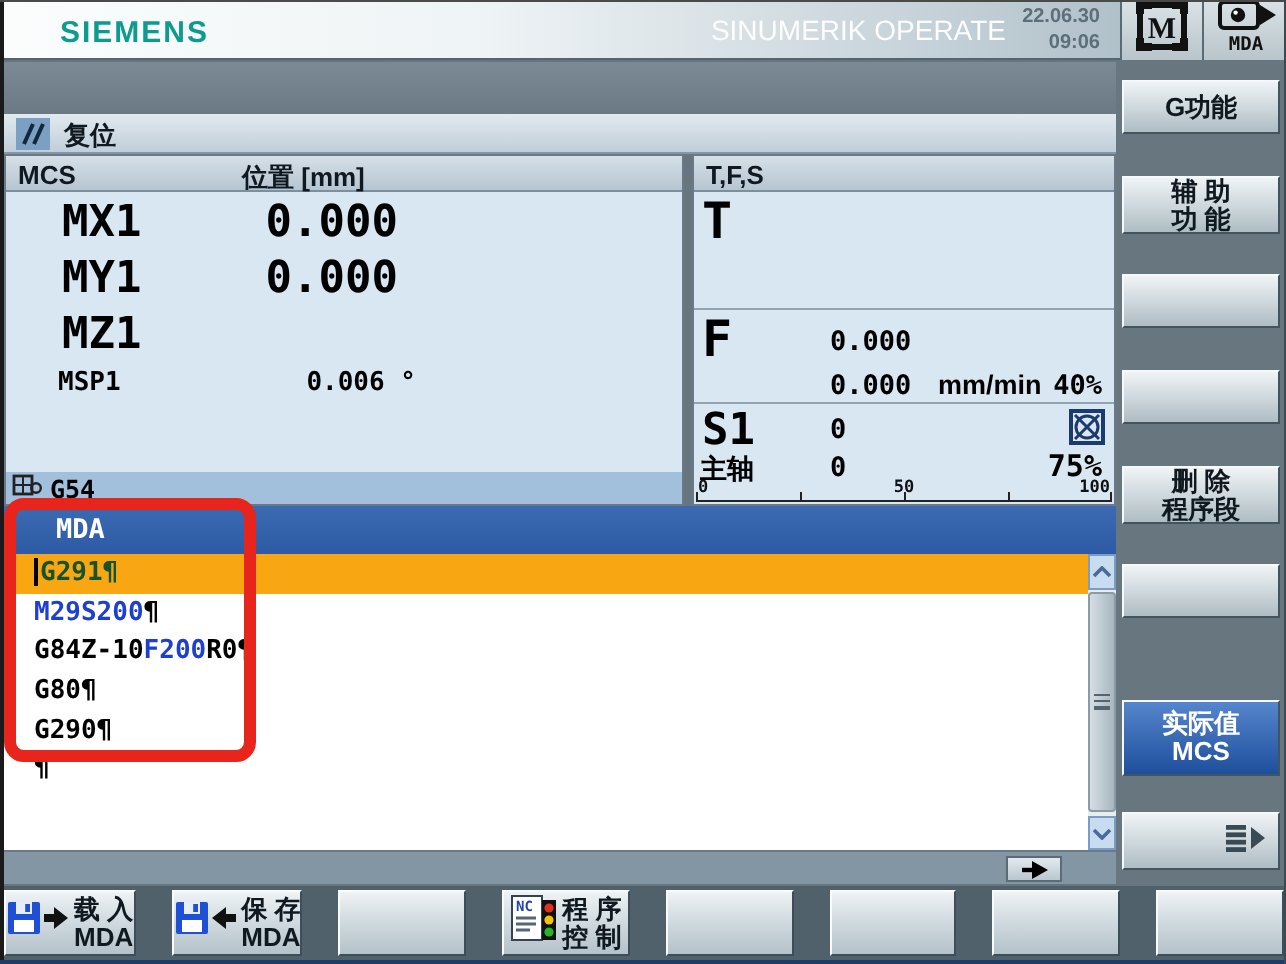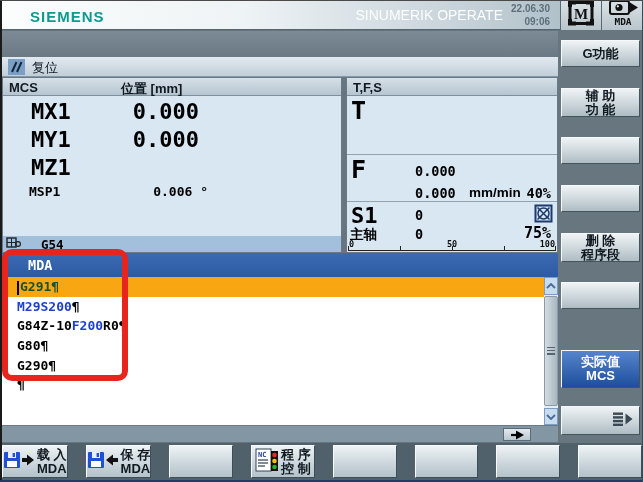--- a/index.html
+++ b/index.html
@@ -21,38 +21,38 @@
   .hdr-cell.c1 { left:560px; width:41px; }
   .hdr-cell.c2 { left:601px; width:42px; }
 
   
   .alarm-strip { position:absolute; left:2px; top:31px; width:556px; height:26px; background:linear-gradient(180deg,#7b8a94,#6a7983); }
 
   
   .status-bar { position:absolute; left:2px; top:57px; width:556px; height:20px;
     background:linear-gradient(180deg,#e2eaf0,#c0ced9); border-bottom:1px solid #8696a2; }
   .status-icon { position:absolute; left:6px; top:2px; }
-  .status-text { position:absolute; left:30px; top:2px; font-size:13px; font-weight:normal; color:#101820; }
+  .status-text { position:absolute; left:30px; top:2px; font-size:13px; font-weight:bold; color:#101820; }
 
   
   .panel { position:absolute; background:#d9e7f2; border:1px solid #69798a; }
   .pos-panel { left:2px; top:77px; width:340px; height:176px; }
   .tfs-panel { left:346px; top:77px; width:212px; height:176px; }
   .panel-hdr { position:absolute; left:0; top:0; right:0; height:18px;
     background:linear-gradient(180deg,#d6e0e7,#b5c5d1); border-bottom:1px solid #7e8f9c; }
   .panel-hdr span { font-size:13px; font-weight:bold; color:#101820; }
 
   .axis-row { position:absolute; left:0; width:100%; height:28px; }
   .axis-name { position:absolute; left:28px; top:0; font-size:22px; font-weight:bold; font-family:"DejaVu Sans Mono",monospace; color:#000; }
   .axis-val { position:absolute; right:142px; top:0; font-size:22px; font-weight:bold; font-family:"DejaVu Sans Mono",monospace; color:#000; }
   .msp-row { position:absolute; left:0; top:106px; width:100%; height:18px; }
   .msp-name { position:absolute; left:26px; font-size:13px; font-weight:bold; font-family:"DejaVu Sans Mono",monospace; }
   .msp-val { position:absolute; right:133px; font-size:13px; font-weight:bold; font-family:"DejaVu Sans Mono",monospace; }
   .g54-bar { position:absolute; left:0; bottom:0; width:100%; height:16px; background:#a2c0dc; display:flex; align-items:center; }
-  .g54-bar span { font-size:12.5px; font-weight:bold; margin-left:20px; font-family:"DejaVu Sans Mono",monospace; }
+  .g54-bar span { font-size:12.5px; font-weight:bold; margin-left:4px; font-family:"DejaVu Sans Mono",monospace; }
 
   .tfs-big { position:absolute; left:4px; font-size:25px; font-weight:bold; font-family:"DejaVu Sans Mono",monospace; color:#000; line-height:26px; }
   .tfs-val { position:absolute; font-size:13.5px; font-weight:bold; font-family:"DejaVu Sans Mono",monospace; color:#000; }
   .tfs-div { position:absolute; left:0; right:0; height:1px; background:#93a3af; }
   .scale { position:absolute; left:1px; right:1px; bottom:1px; height:12px; border-bottom:1px solid #222; font-family:"DejaVu Sans Mono",monospace; }
   .scale b { position:absolute; bottom:1px; font-size:8.5px; color:#111; }
   .tick { position:absolute; bottom:0; width:1px; height:4px; background:#222; }
 
   
   .editor { position:absolute; left:2px; top:253px; width:556px; height:189px; background:#fff; }

